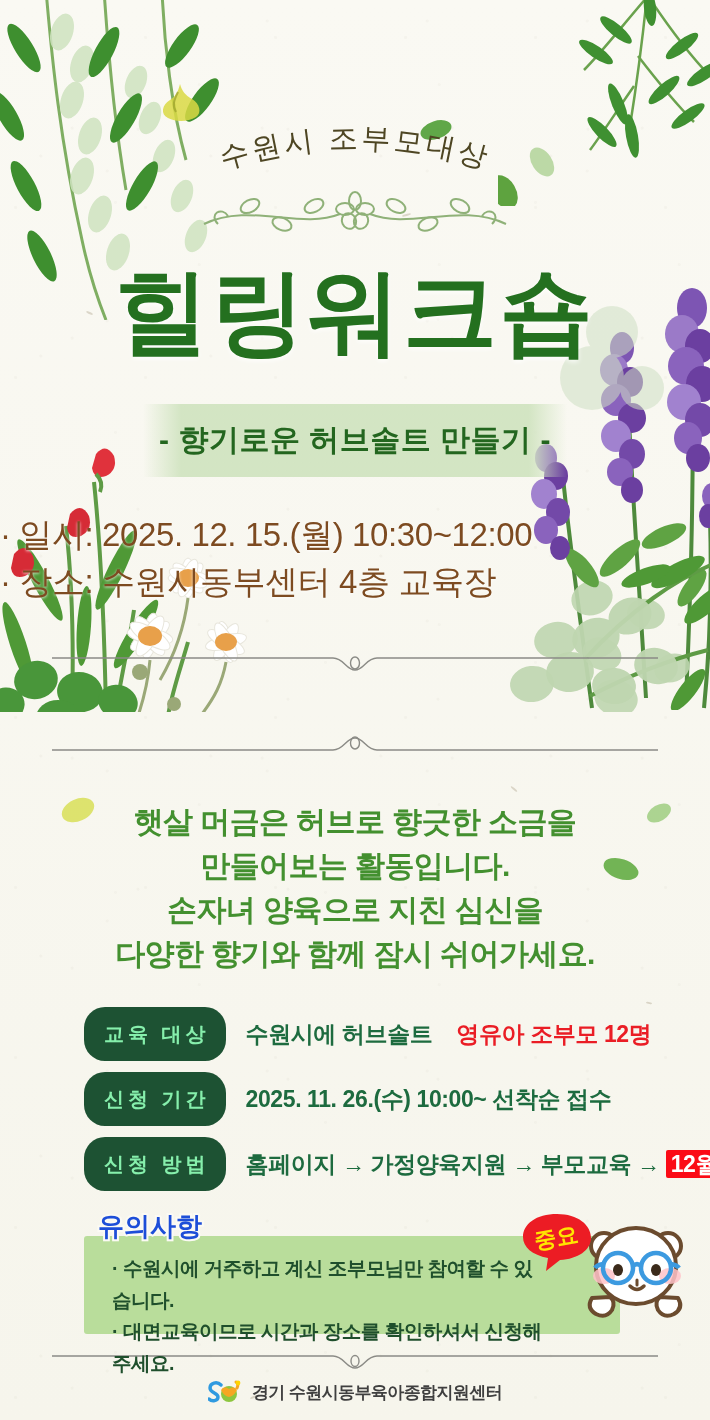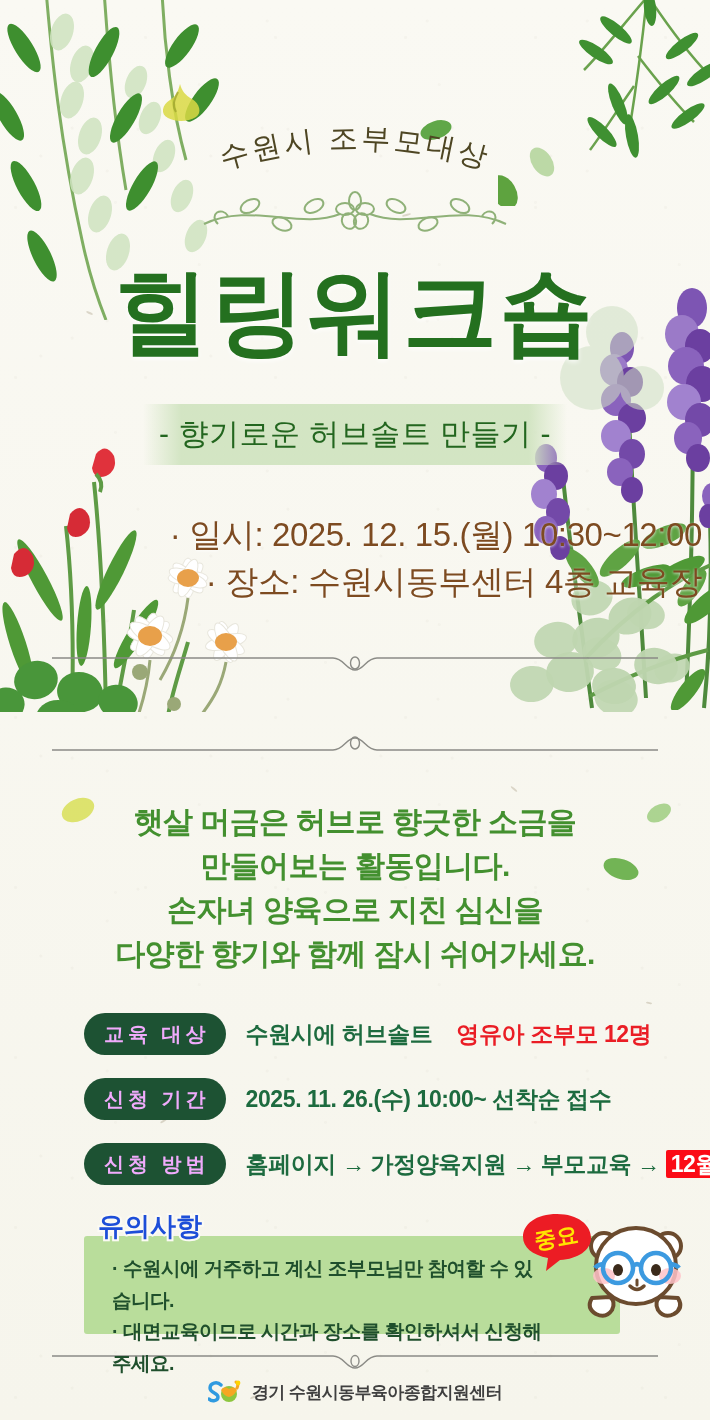--- a/index.html
+++ b/index.html
@@ -40,45 +40,45 @@
 
   .title{
     position:absolute; left:0; right:0; top:236px; text-align:center;
     font-size:94px; line-height:1.1; font-weight:bold; color:#24701f;
     letter-spacing:2px;
     text-shadow:0 2px 5px rgba(255,255,255,.85);
     margin-top:24px;
   }
   .subtitle-wrap{ position:absolute; left:0; right:0; top:404px; text-align:center; }
   .subtitle{
-    display:inline-block; font-size:30px; font-weight:normal; color:#23661f;
-    padding:10px 16px; letter-spacing:.5px;
+    display:inline-block; font-size:30px; font-weight:bold; color:#23661f;
+    padding:16px 16px; letter-spacing:.5px;
     background:linear-gradient(90deg,rgba(214,231,199,0) 0%,rgba(209,228,193,.95) 9%,rgba(209,228,193,.95) 91%,rgba(214,231,199,0) 100%);
   }
 
-  .meta{ position:absolute; left:0; right:8px; top:512px; text-align:right; color:#7d4b21; }
+  .meta{ position:absolute; left:0; right:0; top:512px; text-align:left; color:#7d4b21; }
   .meta div{ font-size:33px; line-height:1.42; font-weight:500; letter-spacing:-.4px;
              text-shadow:0 1px 3px rgba(255,255,255,.8); }
 
   
   .divider{ position:absolute; left:52px; width:606px; height:24px; }
   .divider svg{ display:block; width:606px; height:24px; }
 
   
   .body-copy{
     position:absolute; left:0; right:0; top:800px; text-align:center;
     color:#43902f; font-size:30px; line-height:1.47; font-weight:bold; letter-spacing:-.6px;
   }
 
   
   .rows{ position:absolute; left:84px; top:1012px; width:560px; }
   .row{ display:flex; align-items:center; height:44px; margin-bottom:21px; }
   .pill{
-    flex:0 0 auto; min-width:128px; height:42px; border-radius:21px;
-    background:#1d5233; color:#f0abfc; font-size:20px; font-weight:bold;
+    flex:0 0 auto; min-width:128px; height:54px; border-radius:21px;
+    background:#1d5233; color:#86efac; font-size:20px; font-weight:bold;
     display:flex; align-items:center; justify-content:center; letter-spacing:4px;
     padding:0 16px 0 20px;
   }
   .rowval{ margin-left:20px; font-size:23px; font-weight:bold; color:#1d6b3f; letter-spacing:-.4px; white-space:nowrap;}
   .rowval .red{ color:#ea1d25;margin-left:18px; }
   .hl{ background:#fb0b16; color:#fff; padding:1px 5px; border-radius:2px; }
 
   
   .notice-title{
     position:absolute; left:98px; top:1209px; font-size:26px; font-weight:bold;

